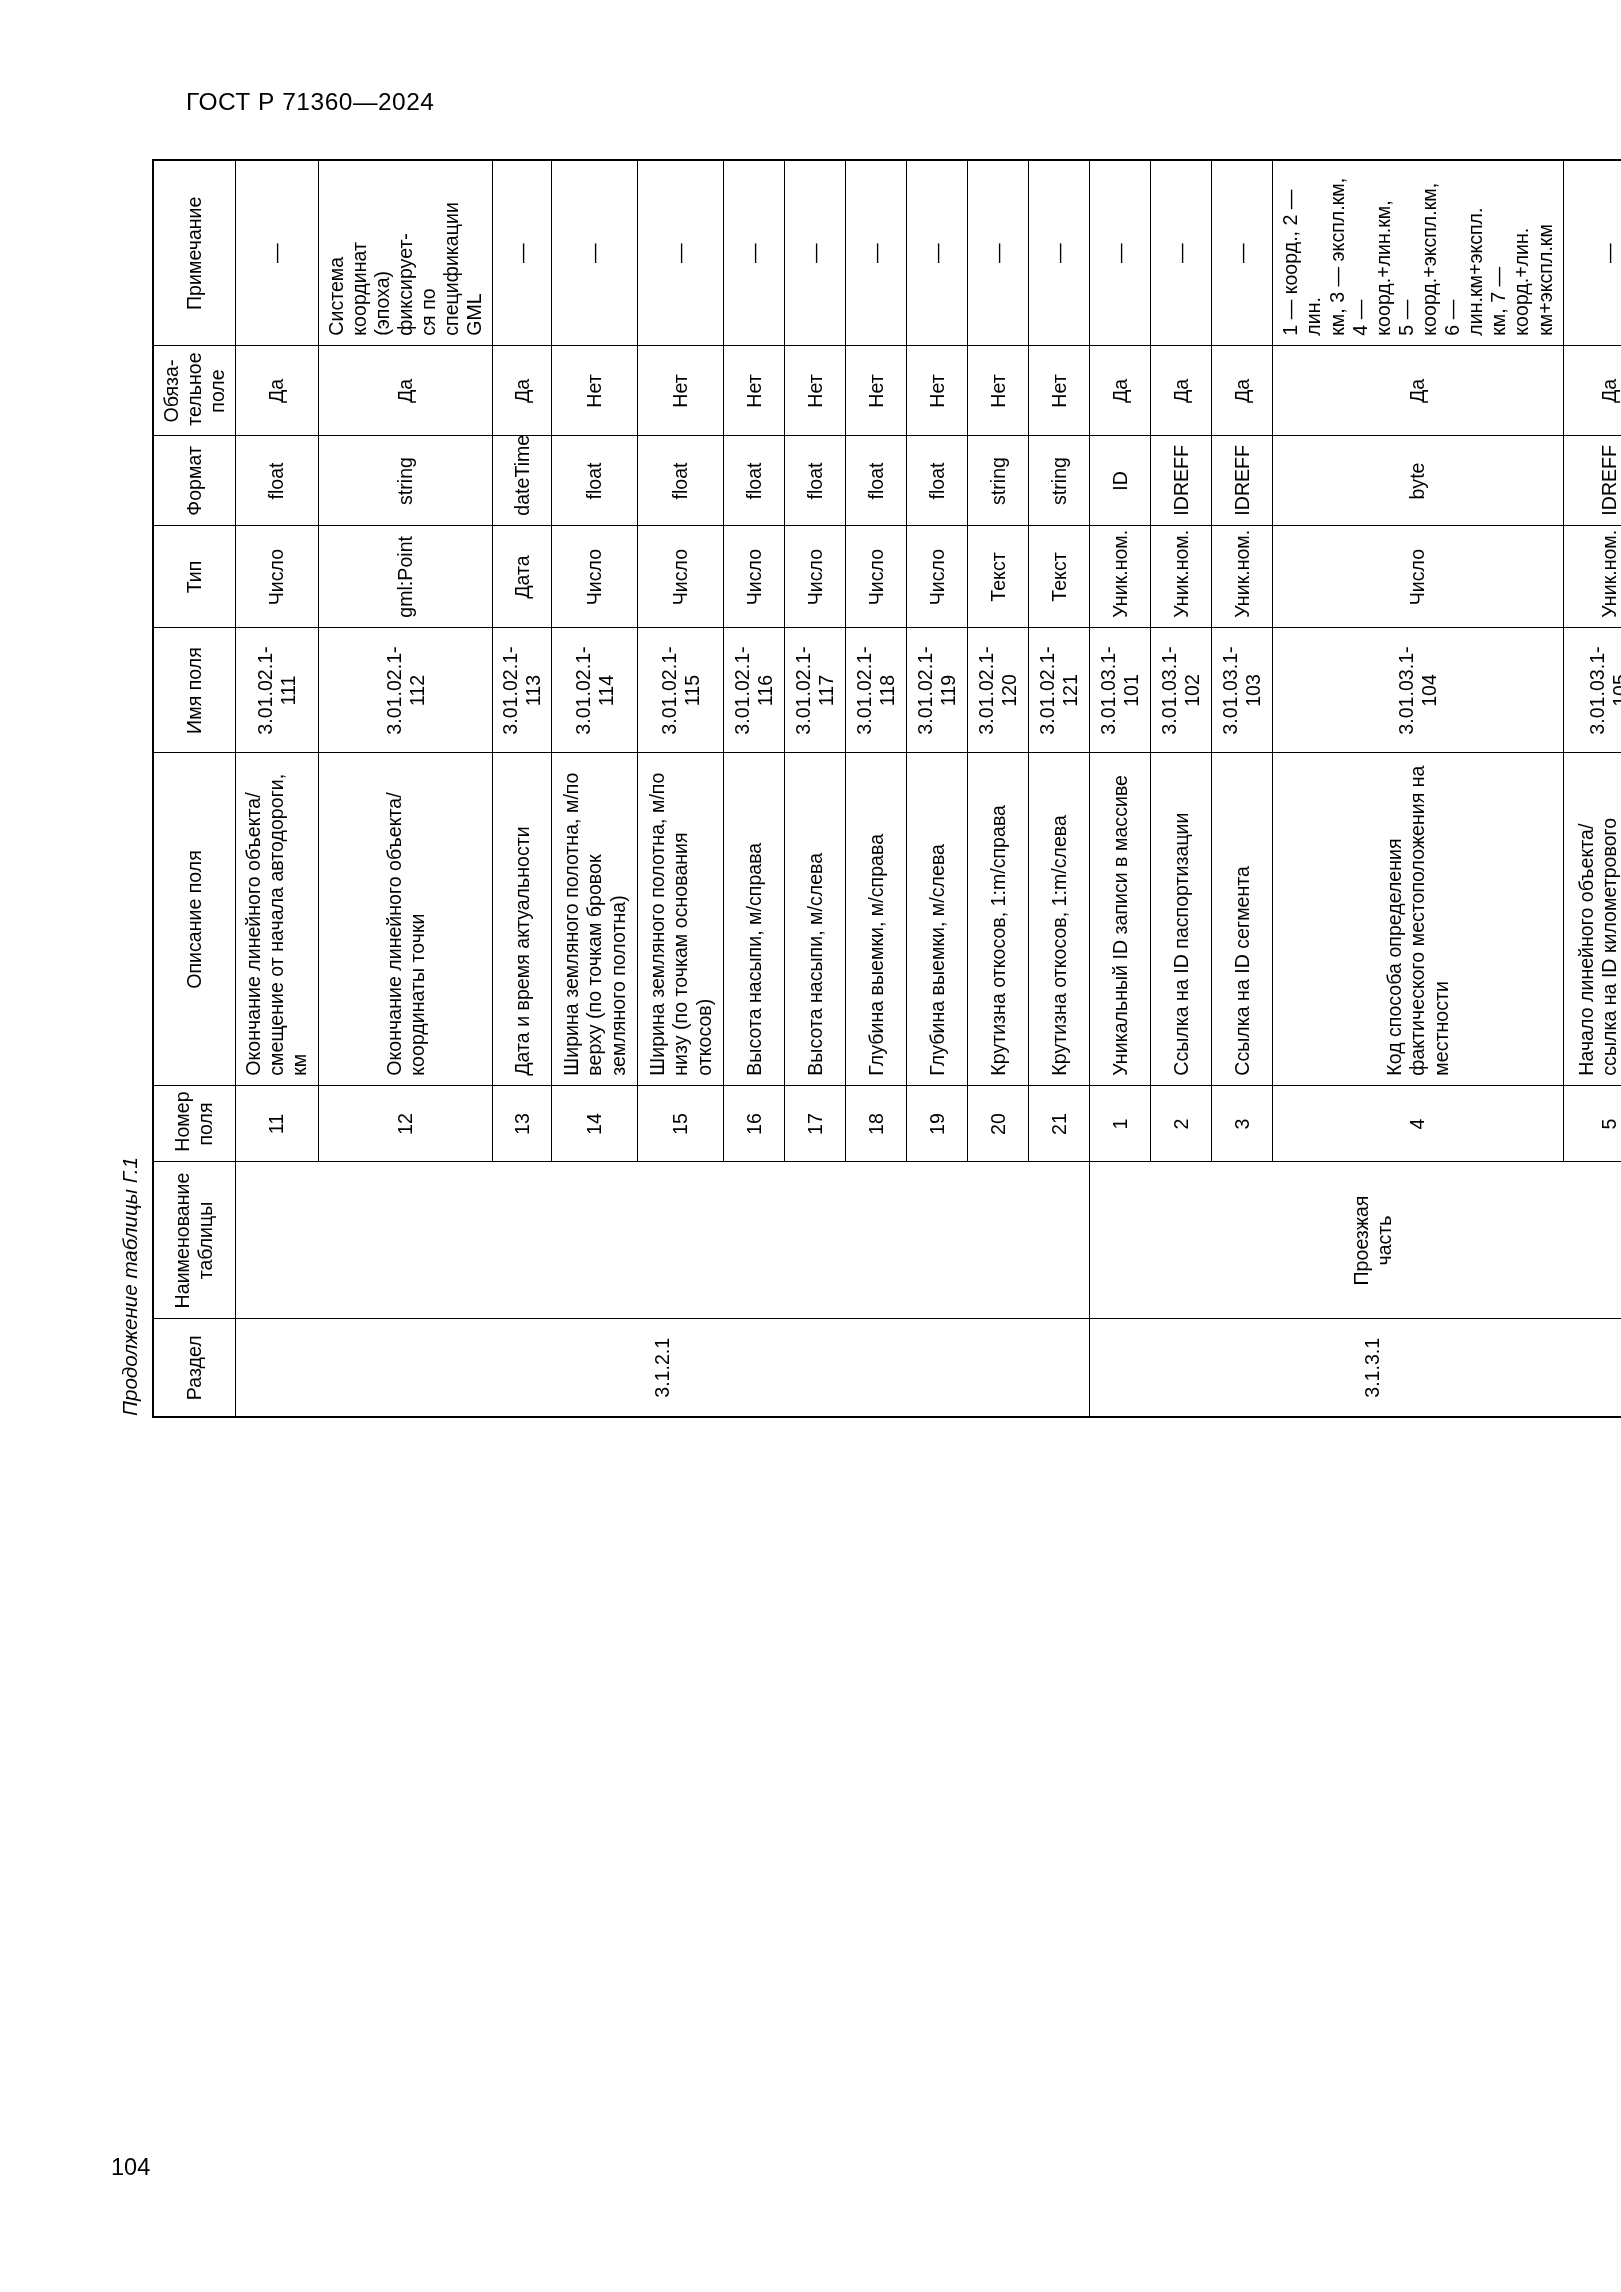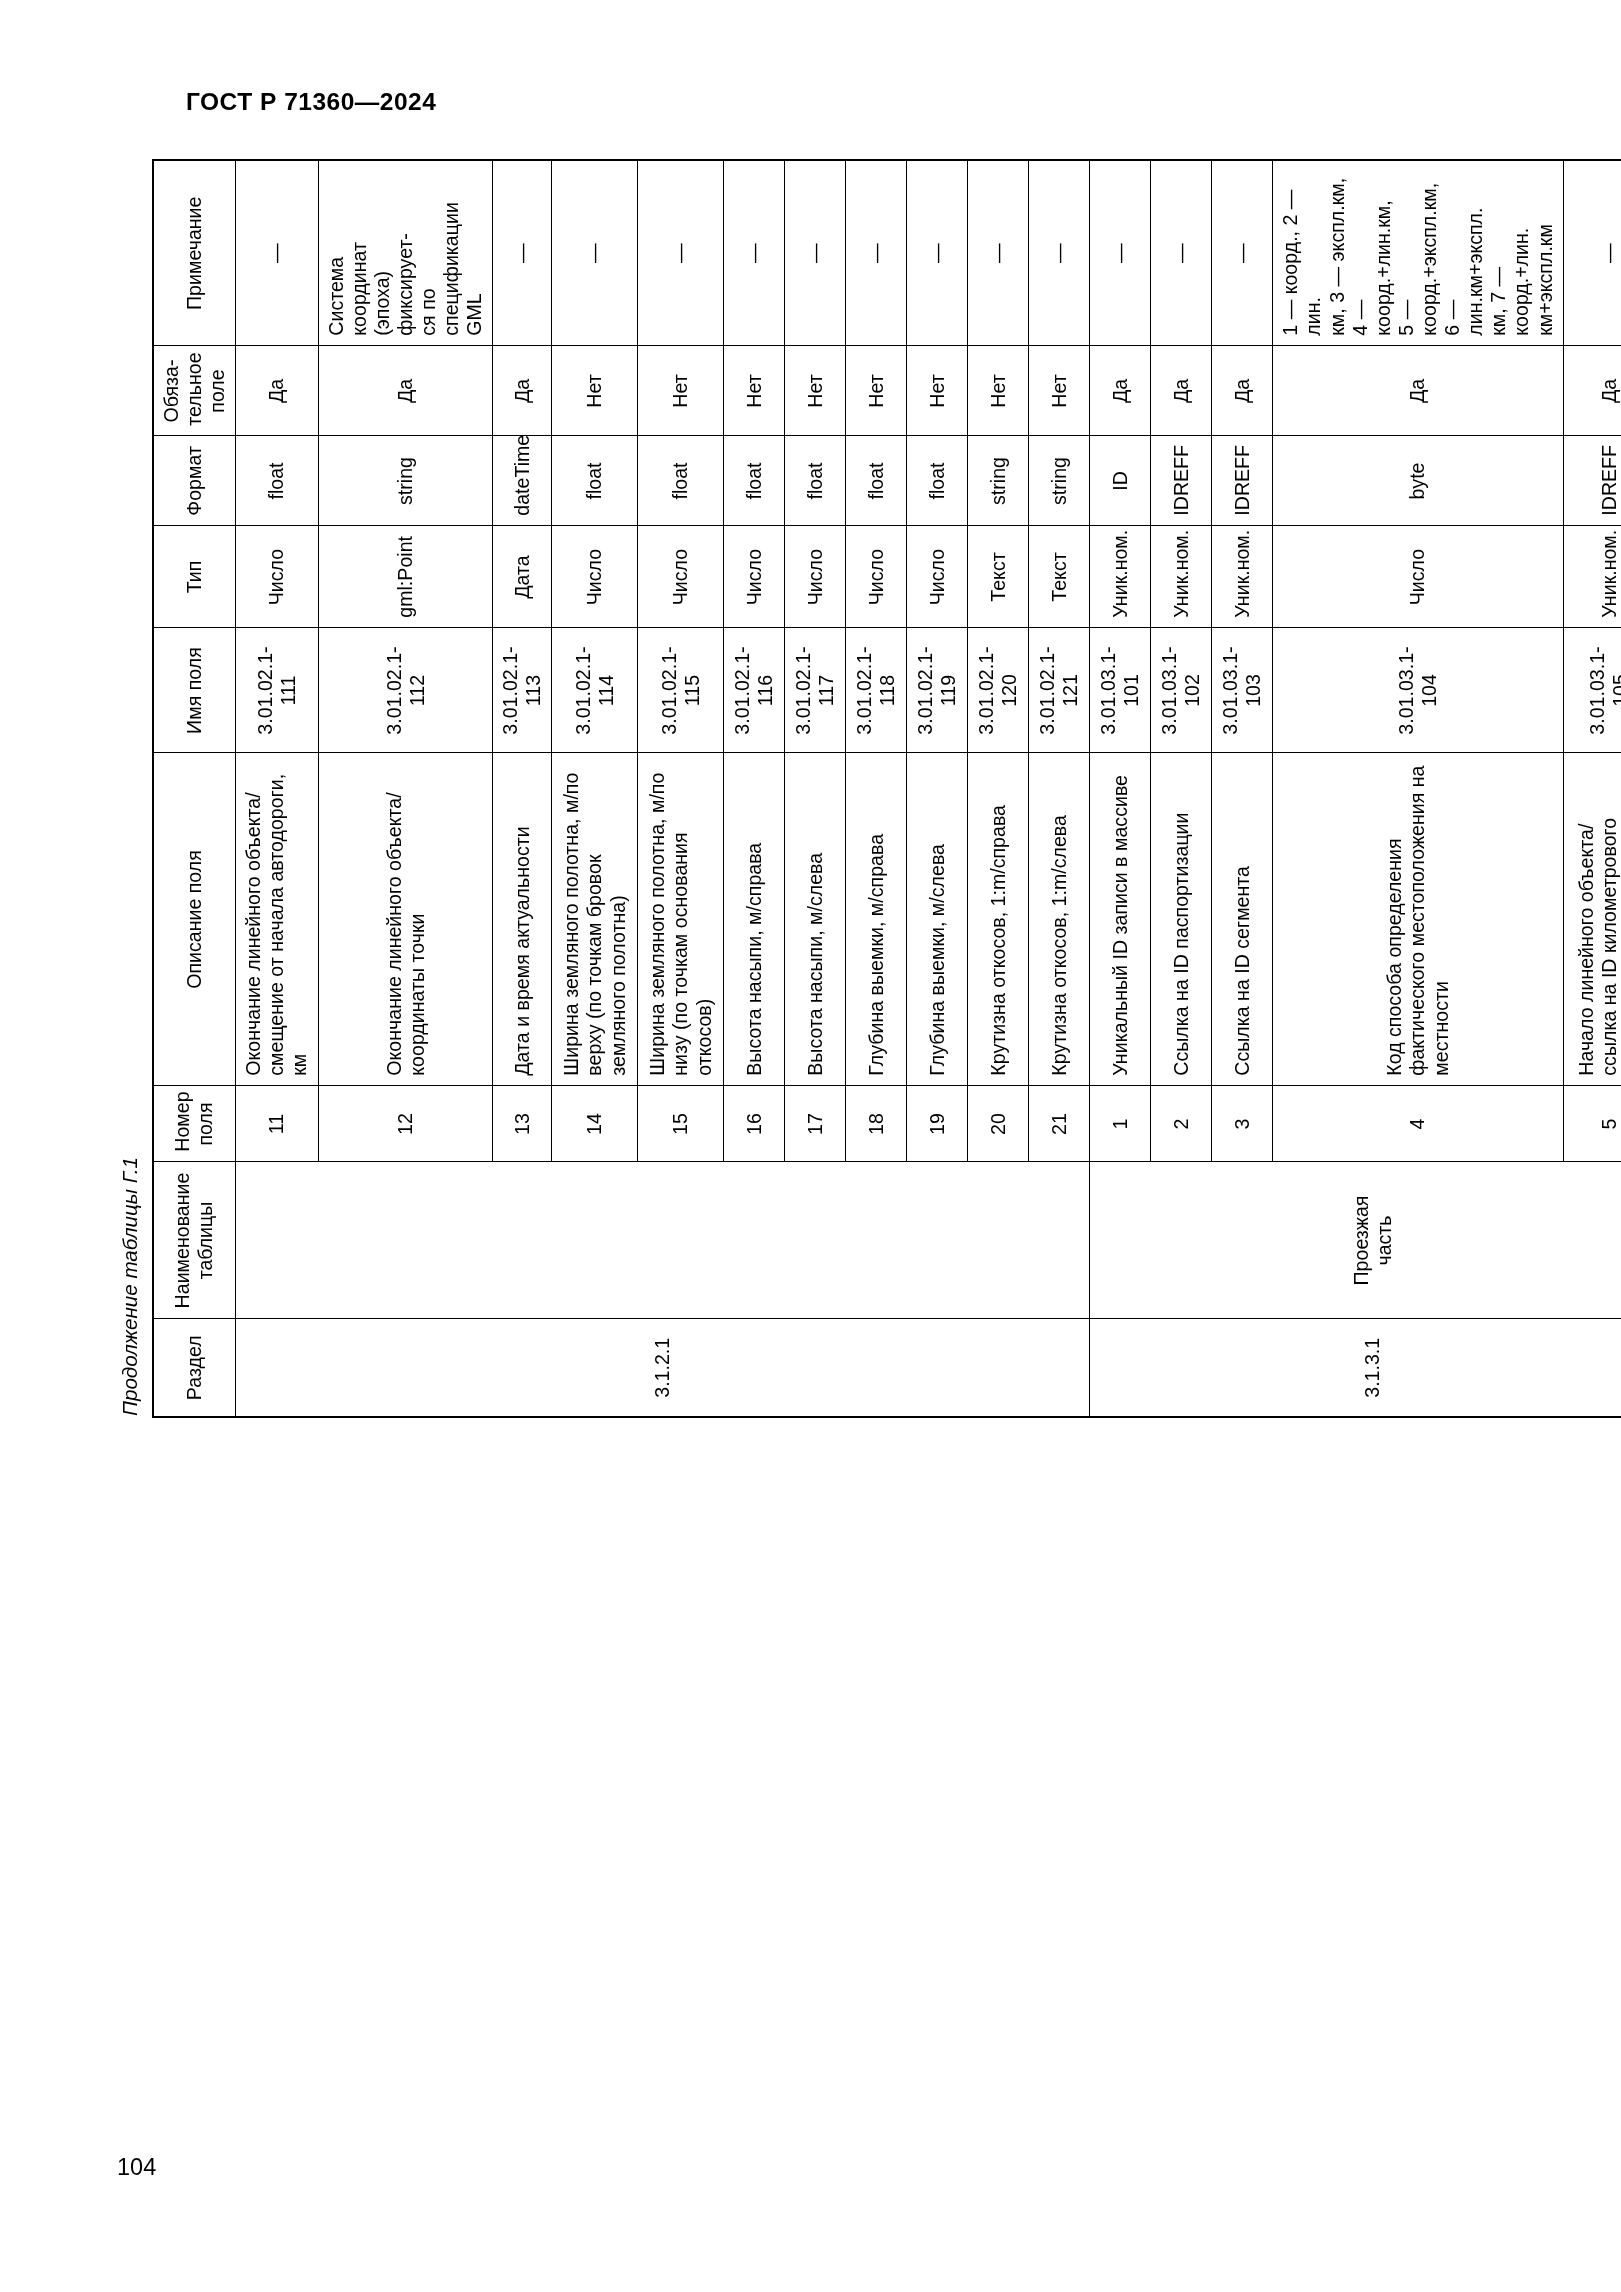--- a/index.html
+++ b/index.html
@@ -2,24 +2,24 @@
 <html><head>
 <meta charset="utf-8">
 <style>
   html,body{margin:0;padding:0;}
   body{
     width:1621px;height:2293px;position:relative;background:#ffffff;
     font-family:"Liberation Sans", sans-serif;color:#000;overflow:hidden;
   }
   .doc-header{
     position:absolute;left:186px;top:88px;
-    font-size:24.5px;font-weight:bold;letter-spacing:0.5px;
+    font-size:24.5px;font-weight:normal;letter-spacing:0.5px;
   }
   .page-number{
-    position:absolute;left:117px;top:2154px;font-size:23.5px;
+    position:absolute;left:111px;top:2154px;font-size:23.5px;
   }
   
   .rotated-wrap{
     position:absolute;left:118px;top:1418px;width:1259px;
     transform-origin:0 0;transform:rotate(-90deg);
   }
   .table-caption{
     font-style:italic;font-size:20.6px;margin:0 0 9.8px 2px;text-align:left;
   }
   table.gost{

